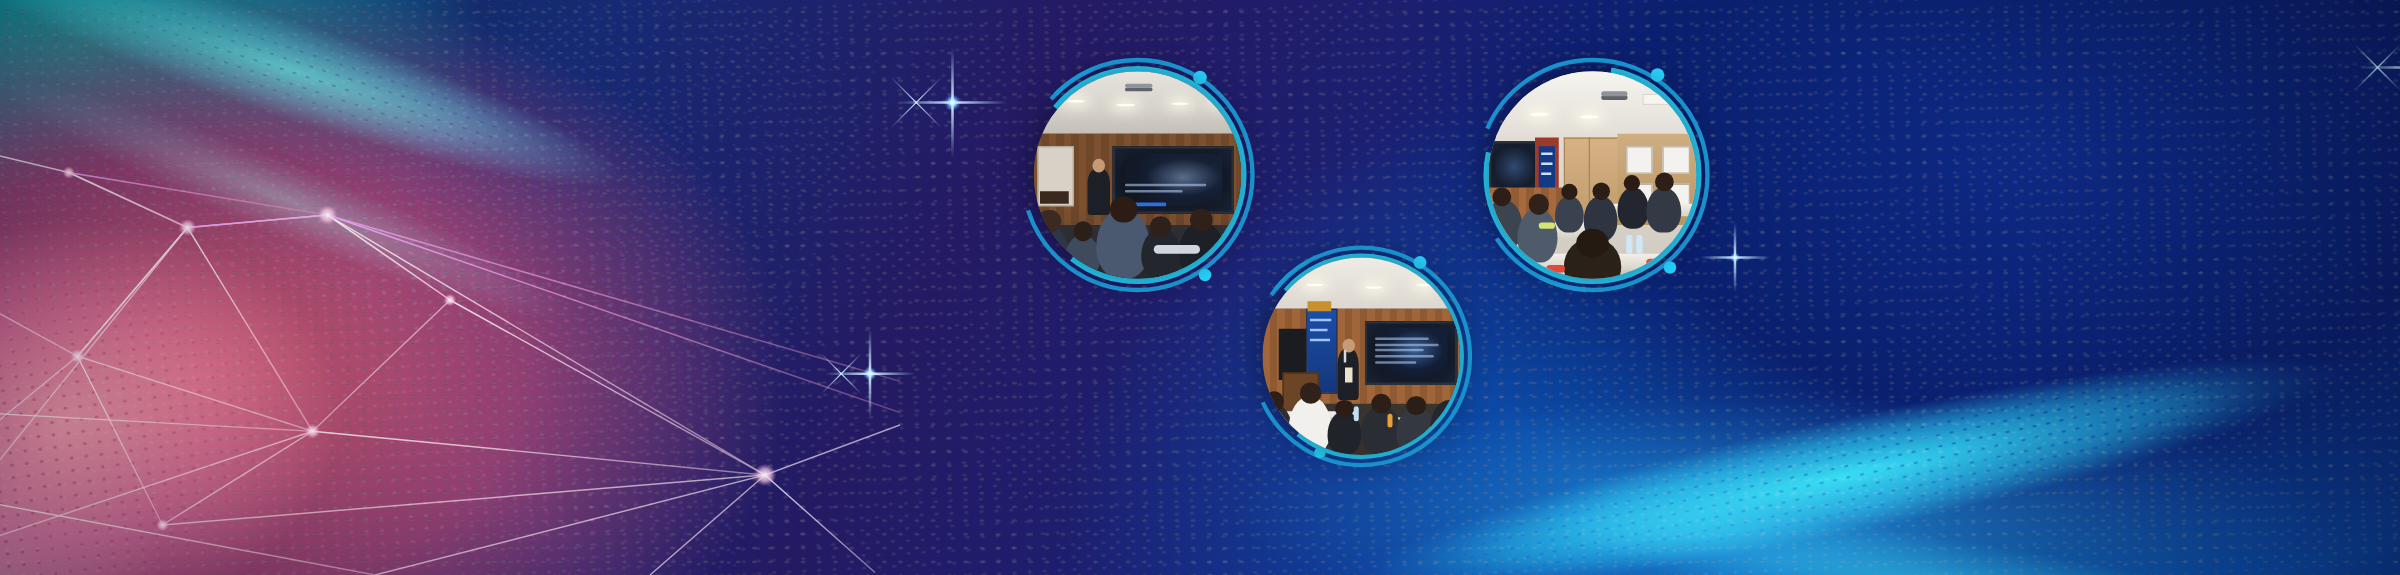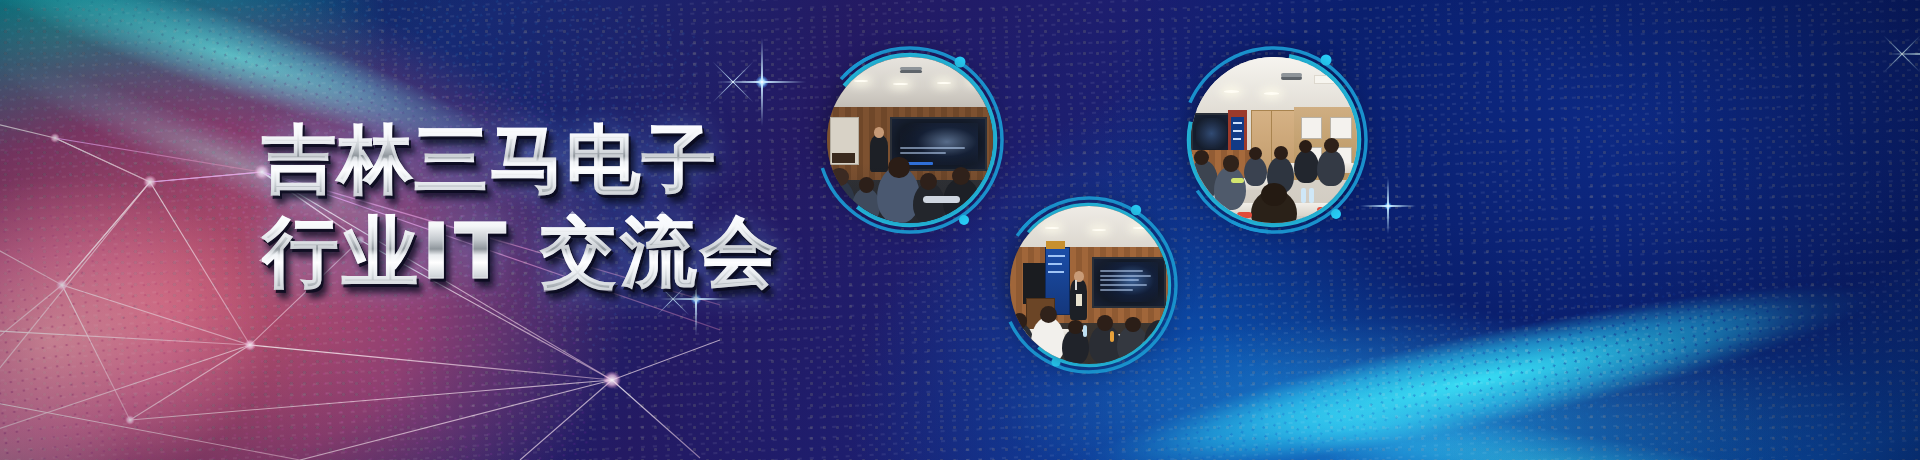--- a/index.html
+++ b/index.html
@@ -293,24 +293,20 @@
   </div>
 
   <div class="star" style="left:1888px;top:14px;width:80px;height:80px;">
 
     <u style="width:80px;height:1.5px;margin-left:-40px;margin-top:-0.75px;"></u>
 
     <u style="width:52px;height:1px;margin-left:-26px;transform:translate(-50%,-50%) rotate(45deg);"></u>
     <u style="width:52px;height:1px;margin-left:-26px;transform:translate(-50%,-50%) rotate(-45deg);"></u>
   </div>
 
-  <div class="headline">
-    <div class="line l1">吉林三马电子</div>
-    <div class="line l2">行业IT 交流会</div>
-  </div>
 
   <div class="circle-wrap" style="left:812px;top:42px;width:196px;height:196px;">
     <svg class="ring-svg" width="196" height="196" viewBox="0 0 196 196">
       <circle cx="98" cy="98" r="92" fill="none" stroke="#1ea8e8" stroke-width="3.5" stroke-dasharray="300 95" stroke-dashoffset="40" opacity=".95"></circle>
       <circle cx="98" cy="98" r="92" fill="none" stroke="#1ea8e8" stroke-width="3.5" stroke-dasharray="36 540" stroke-dashoffset="-360" opacity=".95"></circle>
       <circle cx="98" cy="98" r="85" fill="none" stroke="#29d4ff" stroke-width="4.5" stroke-dasharray="400 135" stroke-dashoffset="210" opacity="1"></circle>
       <circle cx="98" cy="98" r="77" fill="none" stroke="#23c6fb" stroke-width="2.4" stroke-dasharray="120 420" stroke-dashoffset="90" opacity=".9"></circle>
       <circle cx="98" cy="98" r="70" fill="none" stroke="#4fe3e0" stroke-width="1.6" stroke-dasharray="95 345" stroke-dashoffset="-30" opacity=".8"></circle>
       <circle cx="98" cy="98" r="70" fill="none" stroke="#4fe3e0" stroke-width="1.6" stroke-dasharray="70 370" stroke-dashoffset="-230" opacity=".75"></circle>
       <circle cx="148" cy="20" r="5.5" fill="#29d4ff"></circle>

